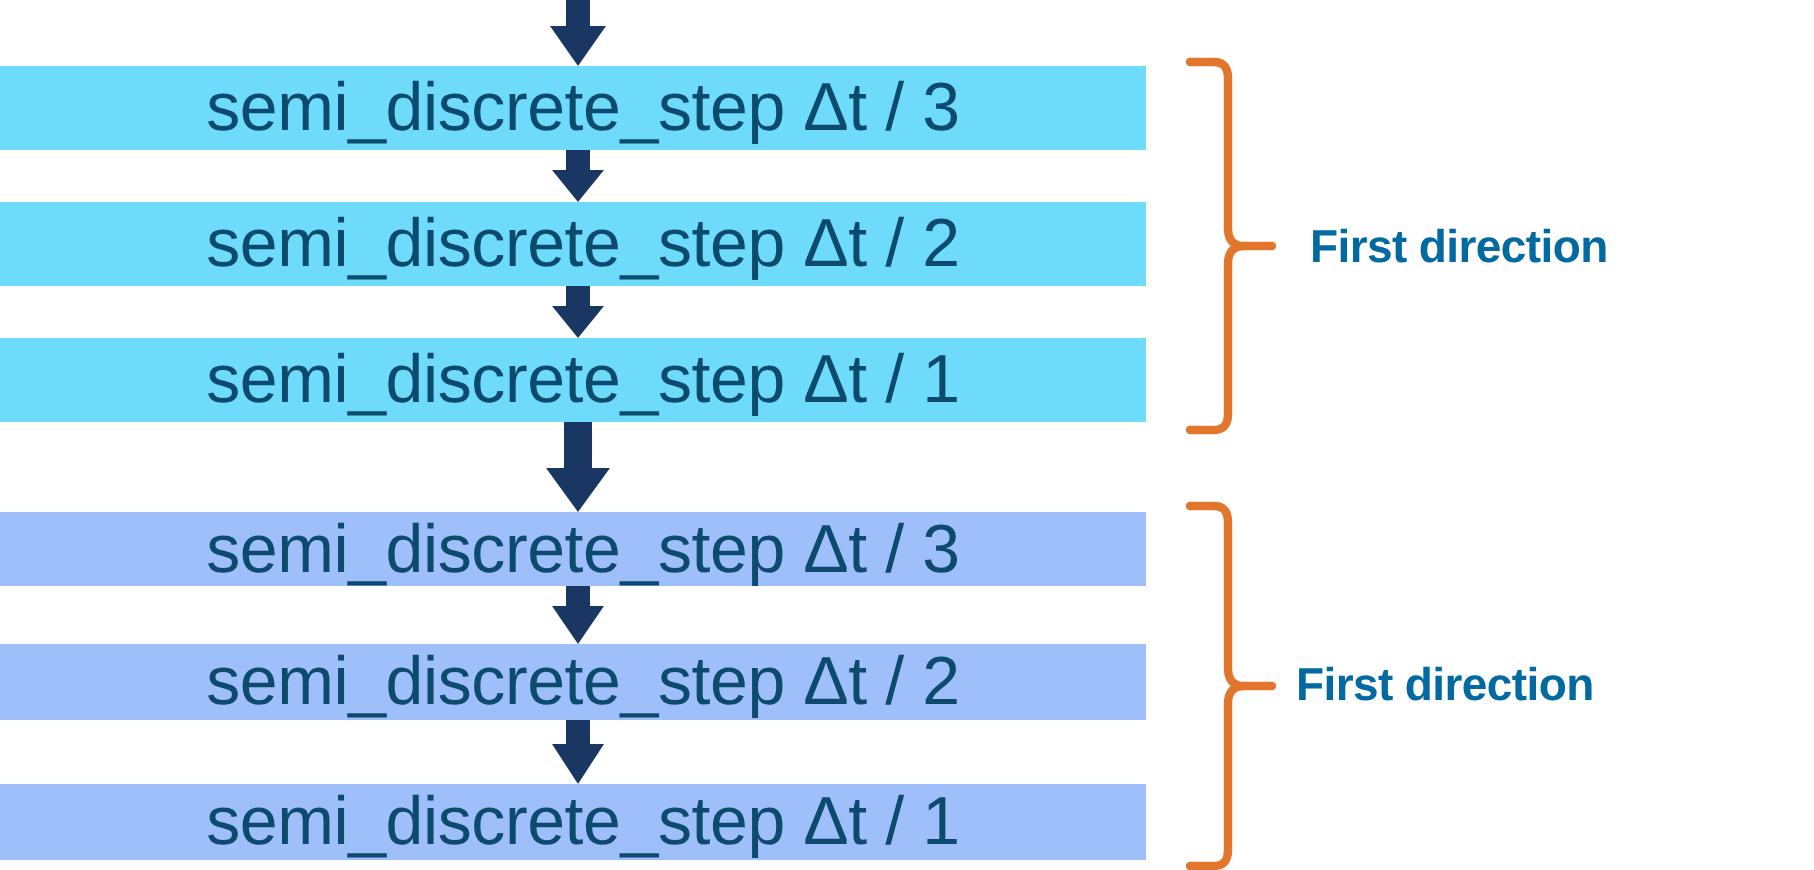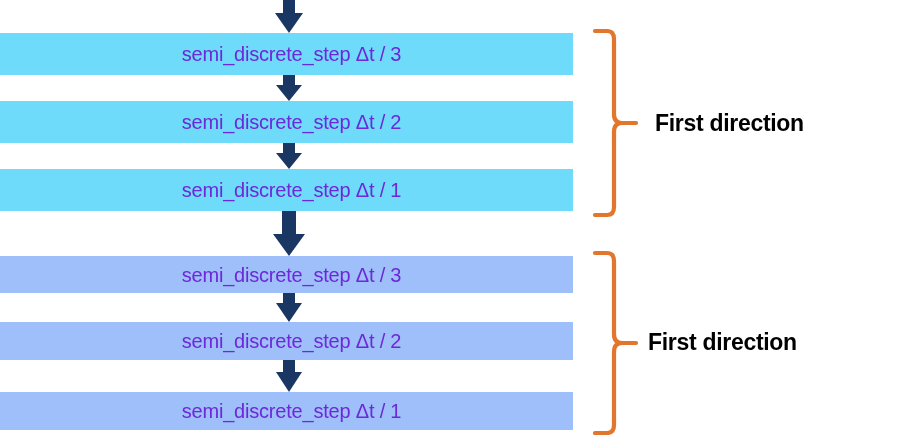--- a/index.html
+++ b/index.html
@@ -22,23 +22,23 @@
   .step-bar {
     position: absolute;
     left: -4px;
     width: 577px;
     display: flex;
     align-items: center;
     justify-content: center;
     box-sizing: border-box;
   }
   .step-bar .step-label {
-    font-size: 20px;
+    font-size: 34px;
     line-height: 1;
-    color: #6d28d9;
+    color: #0c4a6e;
     white-space: nowrap;
     letter-spacing: -0.2px;
     padding-left: 14px;
   }
 
   
   .arrow {
     position: absolute;
     left: 0;
     top: 0;
@@ -47,21 +47,21 @@
   
   .brace {
     position: absolute;
   }
 
   
   .group-label {
     position: absolute;
     font-size: 23px;
     font-weight: bold;
-    color: #000000;
+    color: #0369a1;
     white-space: nowrap;
     letter-spacing: -0.3px;
   }
 </style>
 </head>
 <body>
 
 <div id="canvas">
 
   <svg class="arrow" width="907" height="435" viewBox="0 0 907 435" xmlns="http://www.w3.org/2000/svg">

